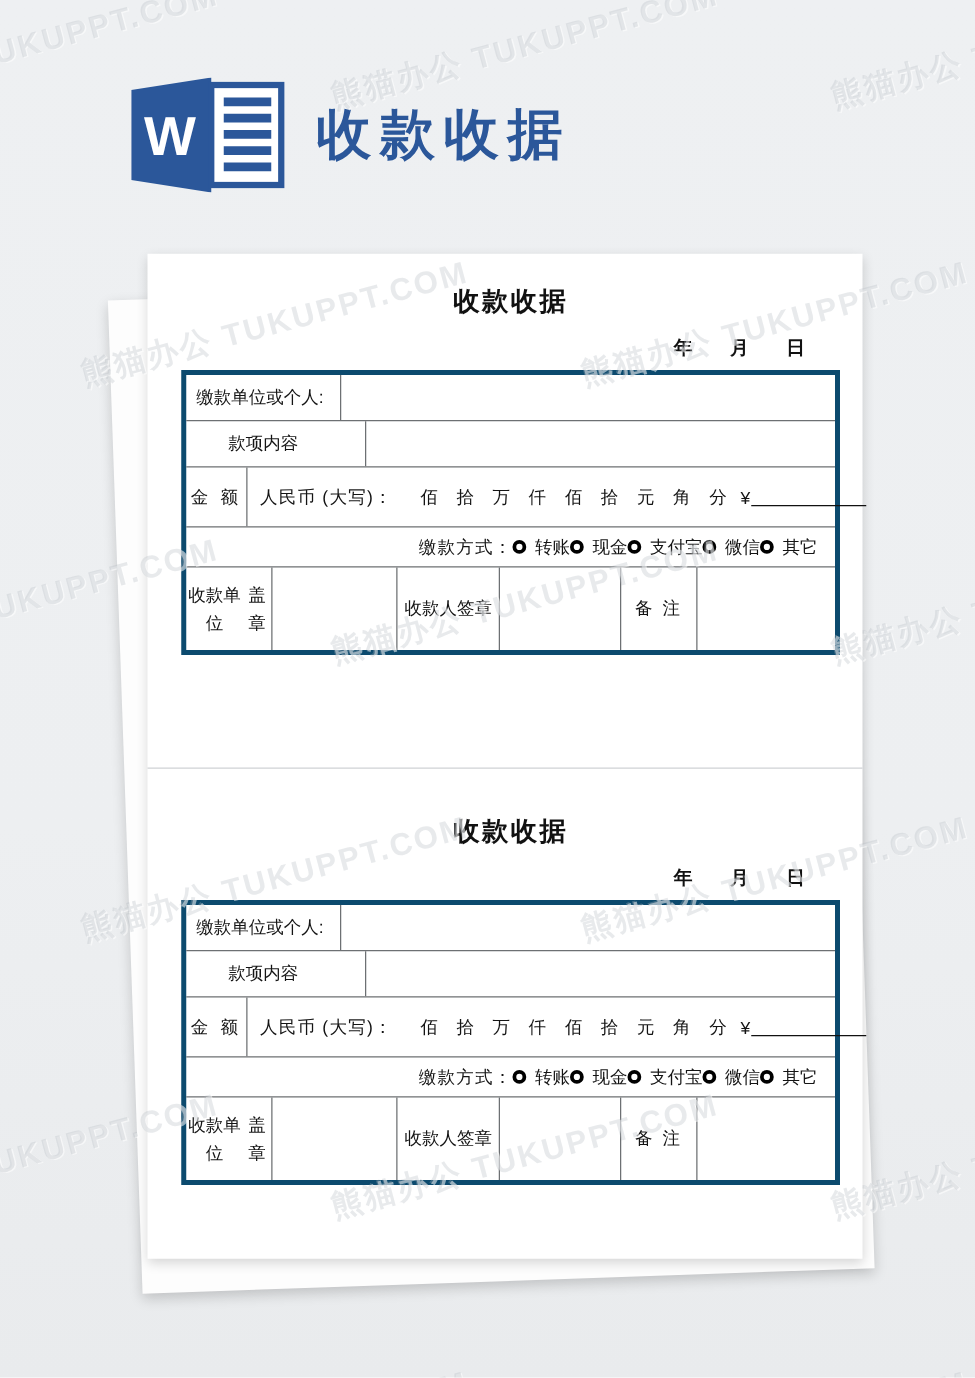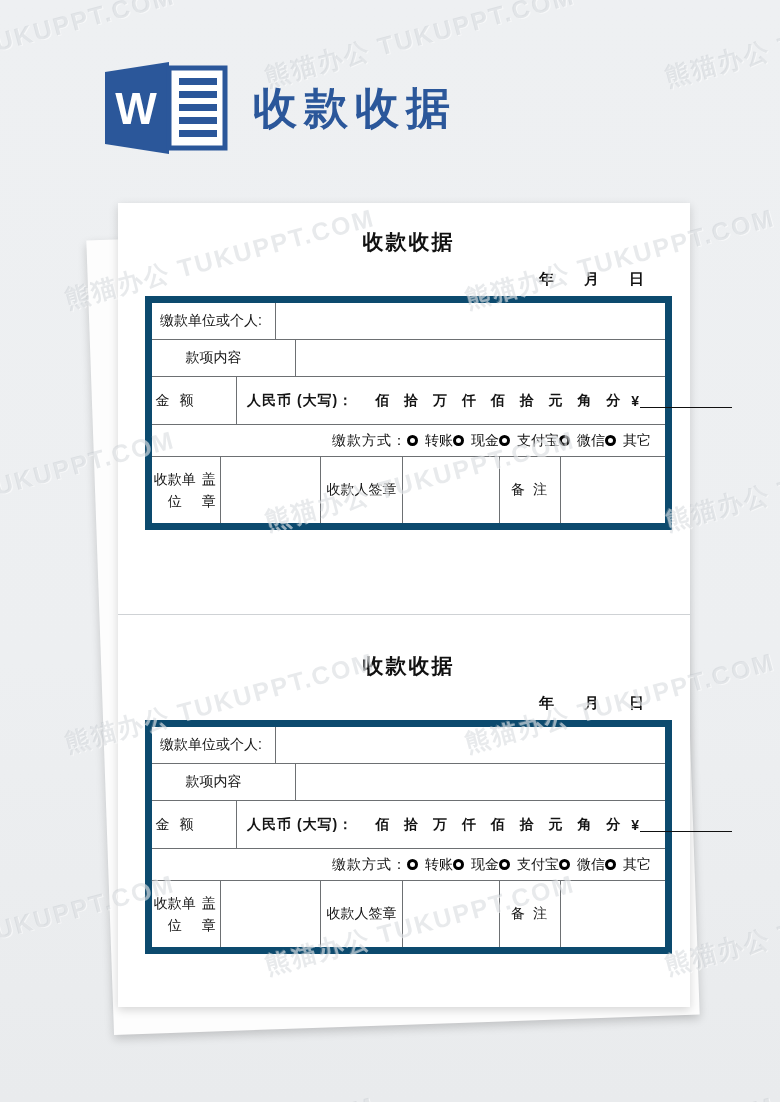--- a/index.html
+++ b/index.html
@@ -42,37 +42,37 @@
   .receipt-2 { top:450px; }
   .receipt-title {
     text-align:center; font-size:21px; font-weight:bold;
     letter-spacing:2px; line-height:26px; color:#111;
   }
   .date-line {
     margin-top:15px; text-align:right; padding-right:28px;
     font-size:15px; font-weight:bold; line-height:18px; color:#111;
   }
 
-  .rtable { margin-top:8px; border:7px solid #0c4a6e; }
+  .rtable { margin-top:8px; border:4px solid #0c4a6e; }
   .rrow { display:flex; align-items:stretch; }
   .rrow + .rrow { border-top:1px solid #6d7073; }
   .cell { display:flex; align-items:center; font-size:14px; }
   .cell + .cell { border-left:1px solid #6d7073; }
   .r-payer { height:36px; }
   .r-content { height:37px;gap:20px; }
-  .r-amount { height:48px;gap:36px; }
+  .r-amount { height:48px; }
   .r-method { height:32px; }
   .r-bottom { height:67px; }
 
   .label-lg { width:123px; flex:0 0 123px; padding-left:8px; }
   .label-lg.centered { justify-content:center; padding-left:0; }
   .label-sm { width:48px; flex:0 0 48px; justify-content:center; letter-spacing:3px; }
   .value-cell { flex:1; }
 
-  .amount-cell { flex:1; padding-left:10px; white-space:nowrap;font-weight:bold; }
+  .amount-cell { flex:1; padding-left:10px; white-space:nowrap; }
   .amount-prefix { letter-spacing:1px; }
   .amount-units { margin-left:22px; word-spacing:9px; letter-spacing:1px; }
   .currency { margin-left:10px; }
   .amount-underline {
     display:inline-block; width:92px; height:14px;
     border-bottom:1.5px solid #111; margin-left:1px;
   }
 
   .method-row { justify-content:flex-end; padding:0 14px 0 18px;
     display:flex; align-items:center; font-size:14px; }

